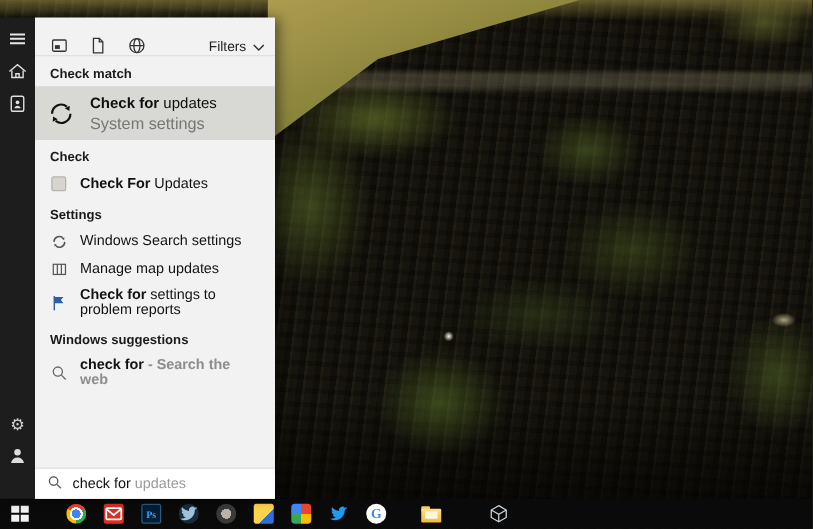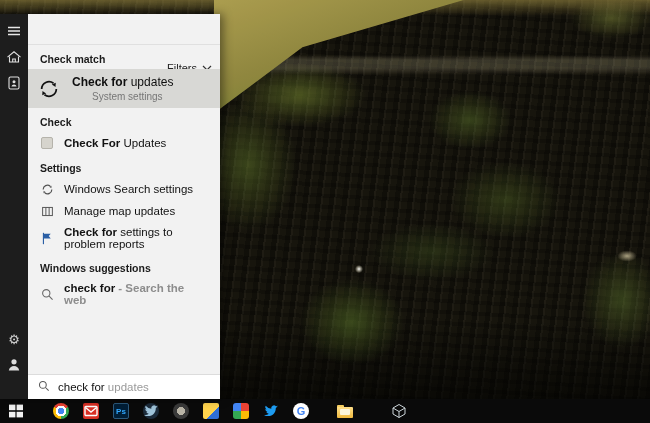--- a/index.html
+++ b/index.html
@@ -23,21 +23,21 @@
       radial-gradient(ellipse 90px 42px at 432px 252px, rgba(72,98,42,.35), rgba(0,0,0,0) 70%),
       linear-gradient(to bottom, rgba(0,0,0,0) 320px, rgba(0,0,0,.6) 400px),
       repeating-linear-gradient(97deg, rgba(0,0,0,.30) 0 5px, rgba(255,255,255,.03) 5px 7px, rgba(0,0,0,0) 7px 13px),
       repeating-linear-gradient(3deg, rgba(0,0,0,.24) 0 4px, rgba(0,0,0,0) 4px 11px);}
   .grass{position:absolute;left:214px;top:0;width:260px;height:118px;
     clip-path:polygon(0 0,96% 0,34% 40%,0 96%);
     background:linear-gradient(160deg,#a89b54,#8c8443 40%,#6d7c36 72%,#4d6028);}
   .noise{position:absolute;inset:0;mix-blend-mode:overlay;opacity:.5;}
 
   
-  .taskbar{position:absolute;left:0;bottom:0;width:650px;height:24px;background:#0a0a0a;z-index:10;}
+  .taskbar{position:absolute;left:0;bottom:0;width:650px;height:24px;background:#0a0a0a;z-index:10;font-family:Liberation Serif, serif;}
   .tb-ic{position:absolute;top:4px;width:16px;height:16px;}
   .tb-ic svg{display:block;width:100%;height:100%;}
   .ic-chrome{border-radius:50%;
     background:radial-gradient(circle at 50% 50%, #4285f4 0 3.5px, #fff 3.5px 5.2px, rgba(0,0,0,0) 5.2px),
                conic-gradient(from -60deg,#ea4335 0 120deg,#34a853 120deg 240deg,#fbbc05 240deg 360deg);}
   .ic-mail{border-radius:2px;background:#d93025;display:flex;align-items:center;justify-content:center;}
   .ic-ps{border-radius:2px;background:#001e36;border:1px solid #2c5a7d;box-sizing:border-box;
          color:#31a8ff;font-size:8px;font-weight:bold;display:flex;align-items:center;justify-content:center;}
   .ic-bird{border-radius:50%;background:#1c2b3a;display:flex;align-items:center;justify-content:center;}
   .ic-round{border-radius:50%;background:#3a3a3a;
@@ -57,28 +57,28 @@
   .flyout{position:absolute;left:0;top:14px;width:220px;height:385px;display:flex;z-index:20;
           box-shadow:3px 0 9px rgba(0,0,0,.45);}
   .rail{width:28px;background:#1d1d1d;display:flex;flex-direction:column;align-items:center;
         padding-top:9px;box-sizing:border-box;}
   .rail .ric{width:16px;height:16px;margin-bottom:10px;display:flex;align-items:center;justify-content:center;}
   .rail .spacer{flex:1;}
   .gear-glyph{color:#cfcfcf;font-size:13px;line-height:13px;}
   .panel{flex:1;background:#f2f2f2;display:flex;flex-direction:column;box-sizing:border-box;}
 
   .topbar{height:30px;display:flex;align-items:flex-end;padding:0 8px 0 12px;gap:16px;
-          border-bottom:1px solid #e0e0e0;flex-direction:column;}
+          border-bottom:1px solid #e0e0e0;}
   .topbar .fic{width:15px;height:15px;}
   .filters{margin-left:auto;display:flex;align-items:center;gap:5px;font-size:11px;color:#222;}
 
   .sec-h{padding:8px 12px 4px;font-size:10.5px;font-weight:700;color:#1b1b1b;}
   .best-row{display:flex;align-items:center;gap:12px;padding:6px 10px;background:#d8d8d5;}
   .best-txt .t1{font-size:12px;color:#0f0f0f;line-height:14px;}
-  .best-txt .t2{font-size:10px;color:#767676;margin-top:2px;margin-left:20px;}
+  .best-txt .t2{font-size:13px;color:#767676;margin-top:2px;}
   .b{font-weight:700;}
   .row{display:flex;align-items:center;gap:10px;padding:4px 12px;font-size:11.5px;color:#121212;min-height:14px;}
   .row .ric13{width:14px;height:14px;flex:0 0 auto;display:flex;align-items:center;justify-content:center;}
   .muted{color:#8d8d8d;font-weight:bold;}
   .app-sq{width:12px;height:12px;border-radius:2px;background:#d6d4cd;border:1px solid #b5b3ab;box-sizing:border-box;}
 
   .grow{flex:1;}
   .searchbox{height:24px;background:#fff;border-top:1px solid #dcdcdc;display:flex;align-items:center;
              gap:8px;padding:0 10px;font-size:11.5px;}
   .searchbox .typed{color:#111;}

